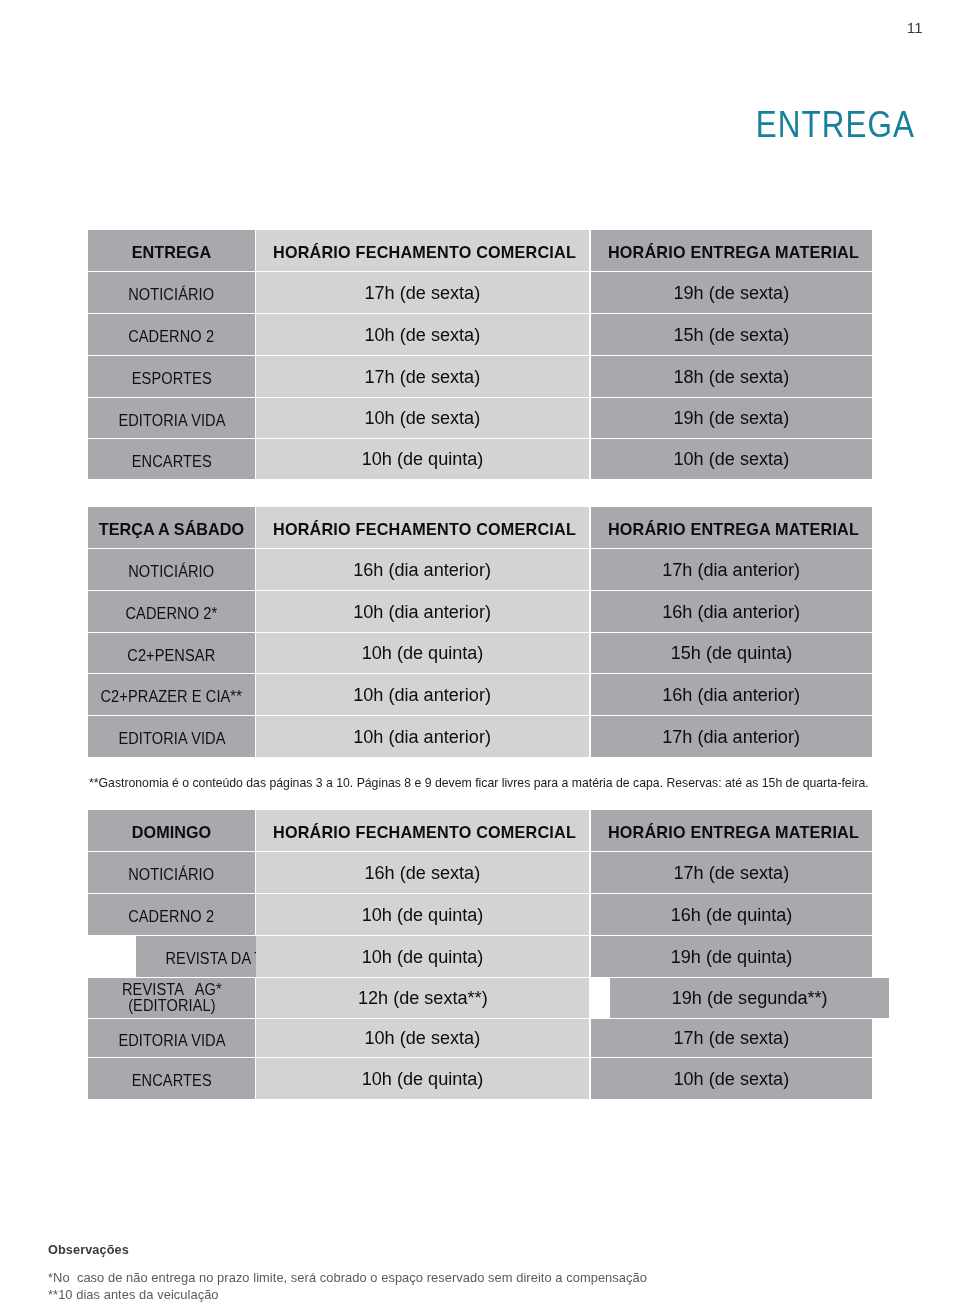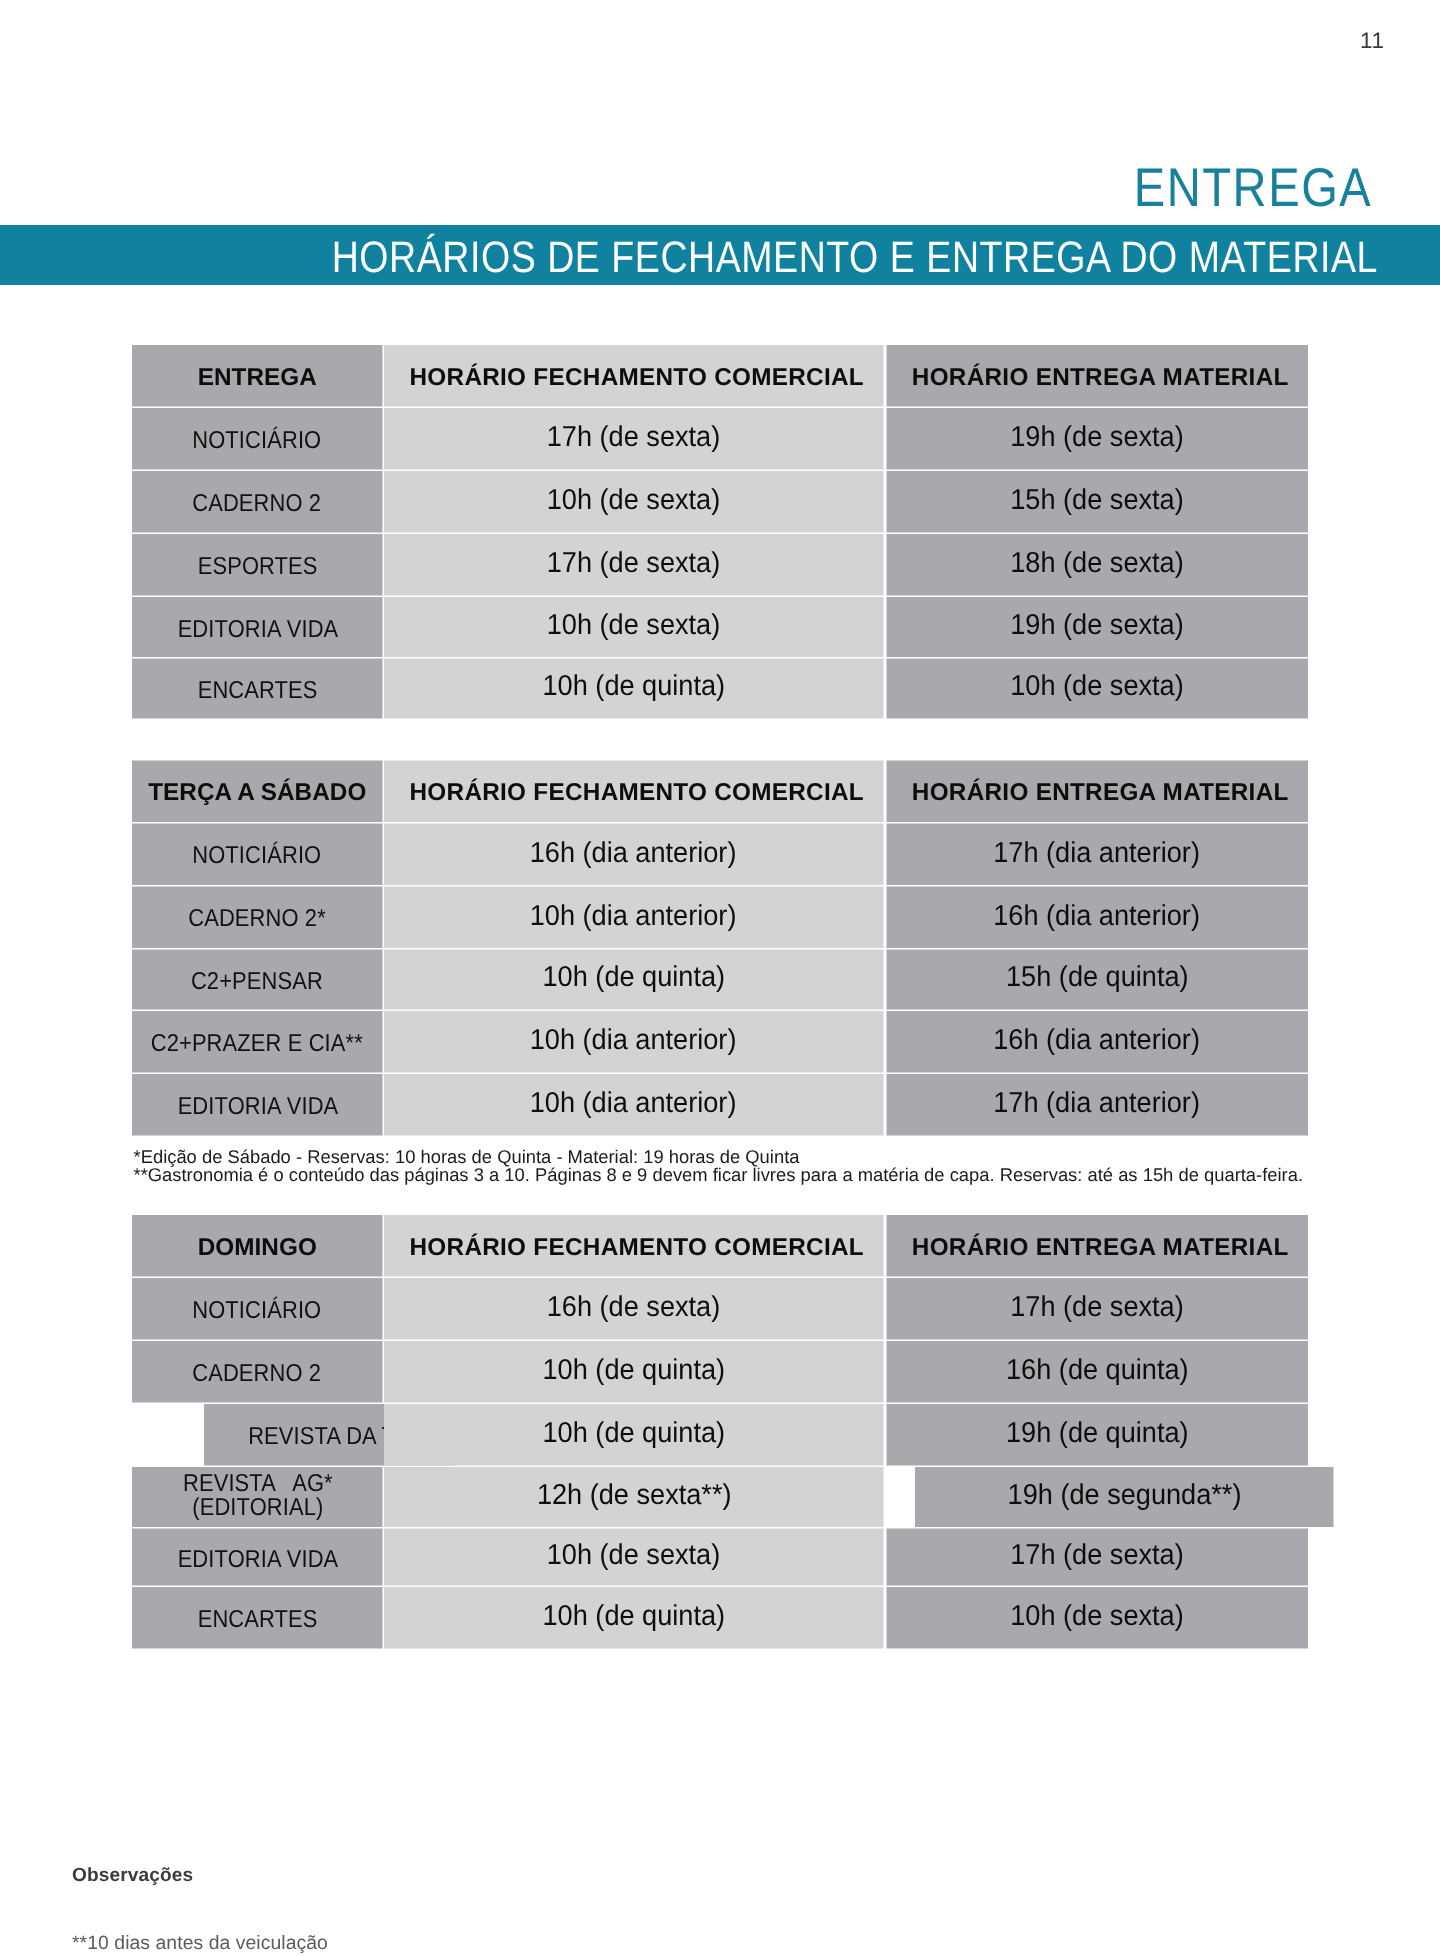--- a/index.html
+++ b/index.html
@@ -45,23 +45,20 @@
        color:#3b3b3b;letter-spacing:.1px;line-height:1;}
   .obs-line{position:absolute;left:48px;font-size:12.9px;color:#5b5b5b;
        letter-spacing:.05px;white-space:pre;line-height:1;}
 </style>
 </head>
 <body>
 
 <div class="page">
   <div class="page-num">11</div>
   <div class="section-word">ENTREGA</div>
-  <div class="band">
-    <div class="band-title">HORÁRIOS DE FECHAMENTO E ENTREGA DO MATERIAL</div>
-  </div>
   <div id="tables-host">
       <div>
         <div>
           <div class="cell cA hdr k0" style="left: 88px; top: 230px; width: 167px; height: 41px;">
             <span class="t">ENTREGA</span>
           </div>
           <div class="cell cB hdr k1" style="left: 256px; top: 230px; width: 333px; height: 41px;">
             <span class="t">HORÁRIO FECHAMENTO COMERCIAL</span>
           </div>
           <div class="cell cA hdr k2" style="left: 591px; top: 230px; width: 281px; height: 41px;">
@@ -267,16 +264,16 @@
             <span class="t">10h (de quinta)</span>
           </div>
           <div class="cell cA bdy k2" style="left: 591px; top: 1058px; width: 281px; height: 41px;">
             <span class="t">10h (de sexta)</span>
           </div>
         </div>
       </div>
     </div>
 
   <div class="obs-title" style="top:1244px">Observações</div>
+  <div class="obs-line" style="top:1272px">*No  caso de não entrega no prazo limite, será cobrado o espaço reservado sem direito a compensação</div>
   <div class="obs-line" style="top:1289px">**10 dias antes da veiculação</div>
-<div class="footnote" style="top: 765px;">*Edição de Sábado - Reservas: 10 horas de Quinta - Material: 19 horas de Quinta</div>
     <div class="footnote" style="top: 776.5px;">**Gastronomia é o conteúdo das páginas 3 a 10. Páginas 8 e 9 devem ficar livres para a matéria de capa. Reservas: até as 15h de quarta-feira.</div>
   </div>
 
 </body></html>

